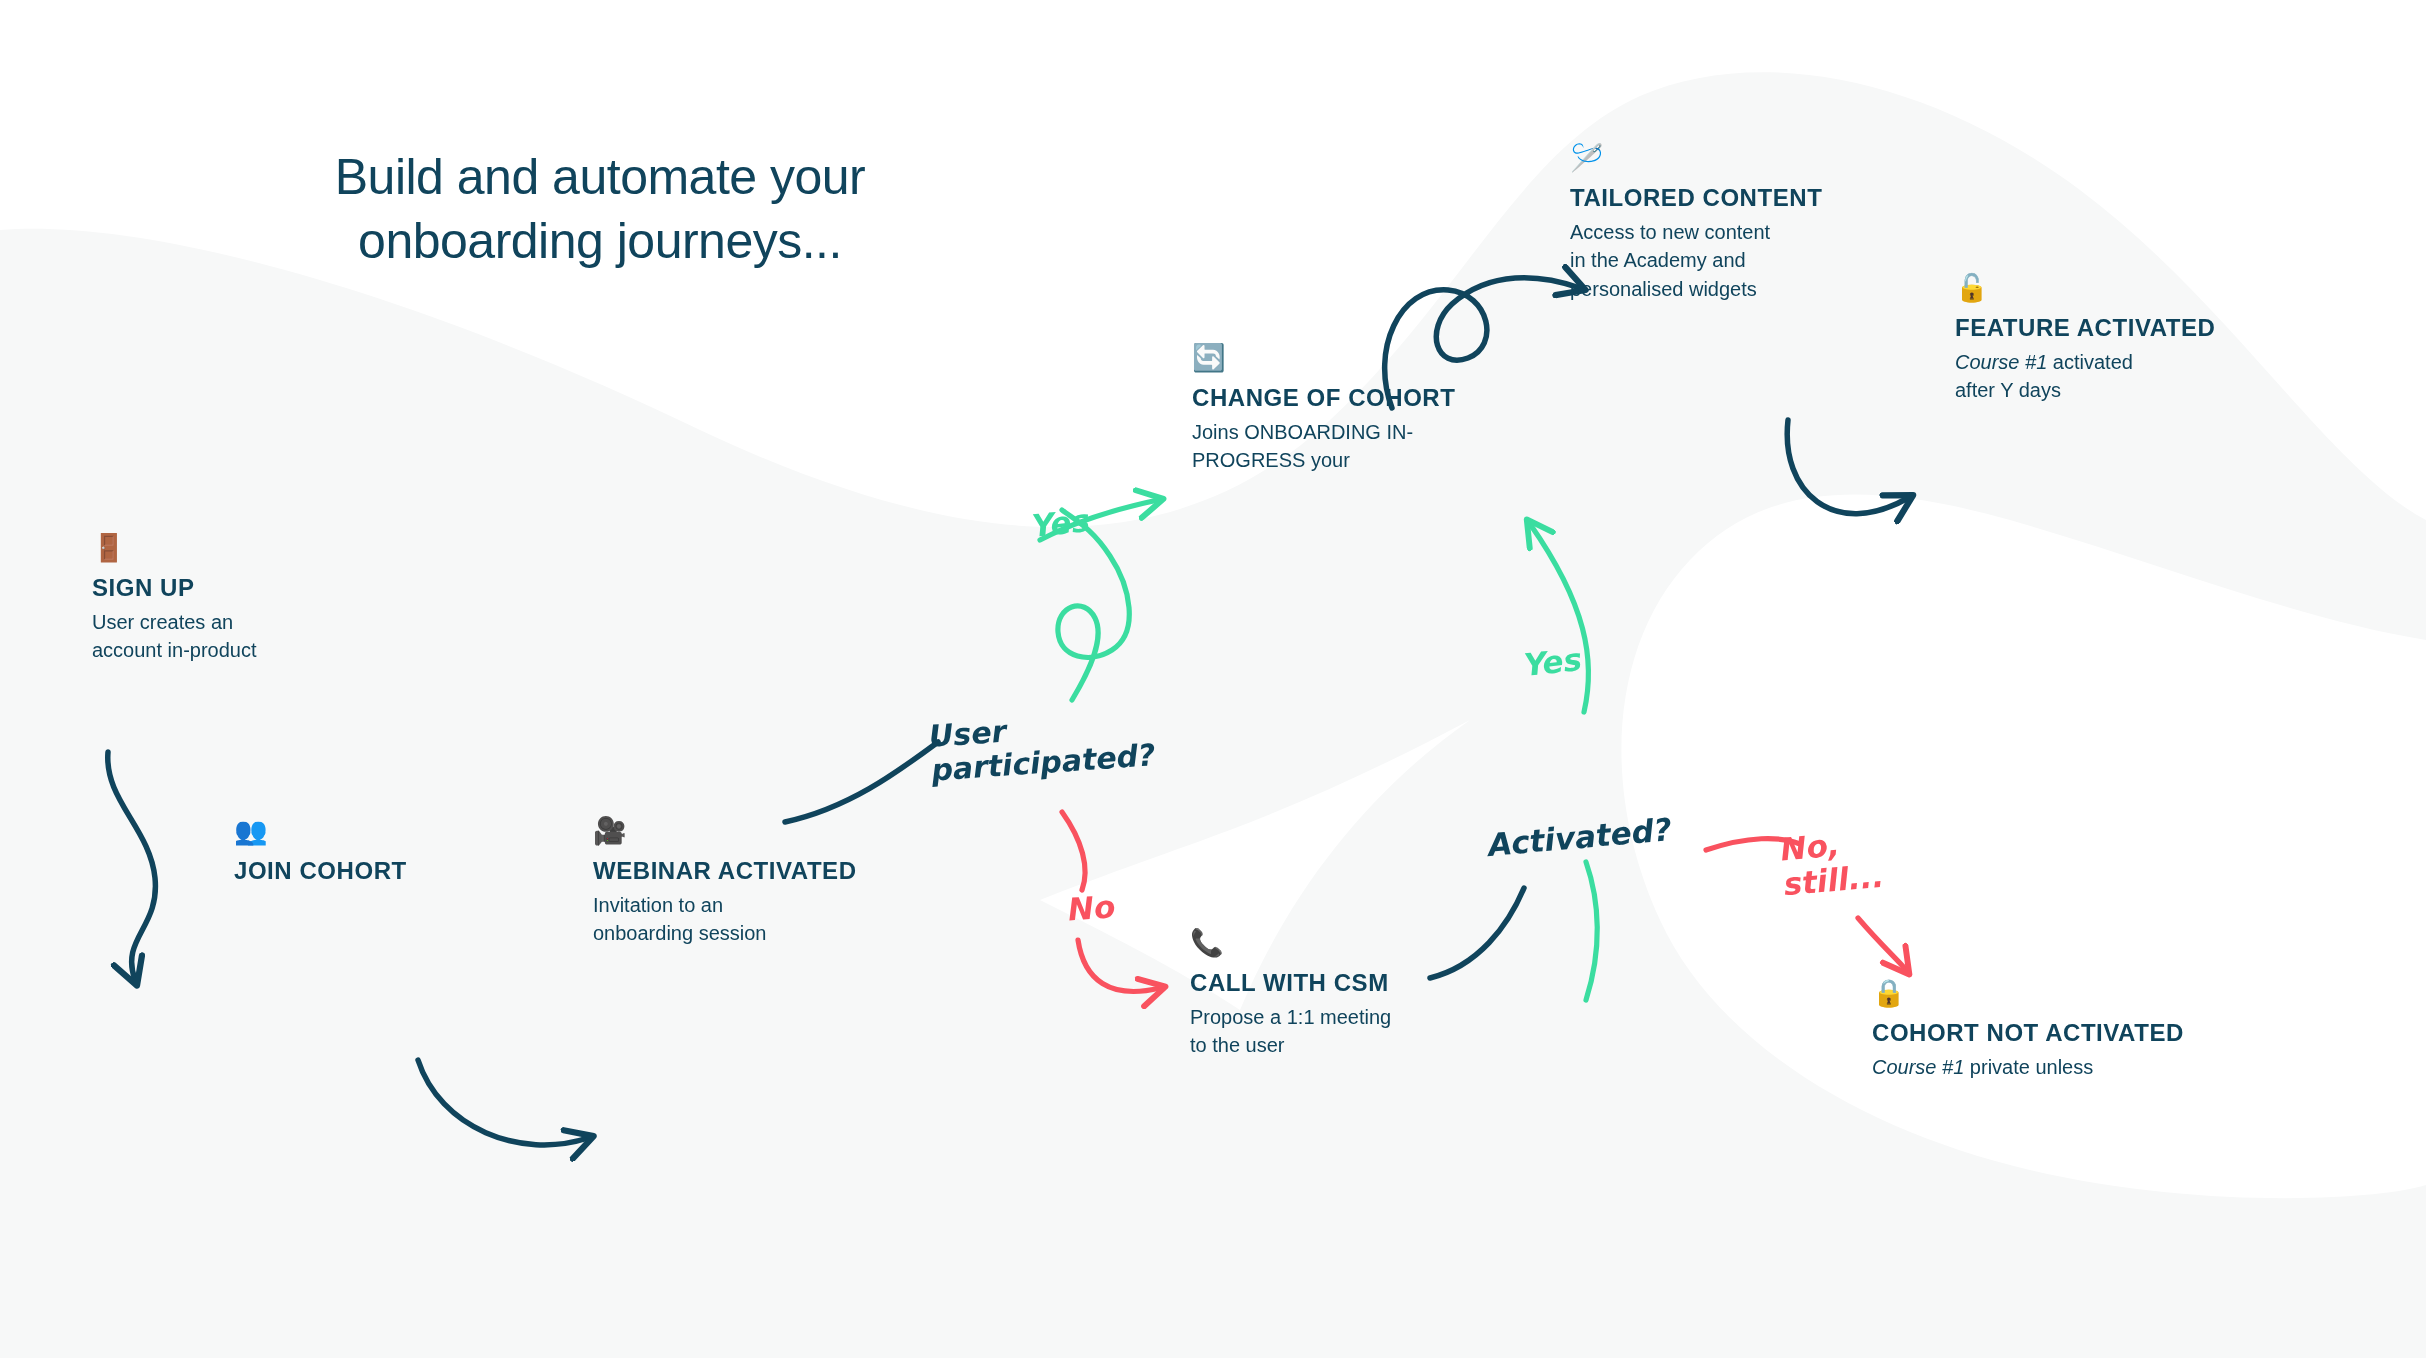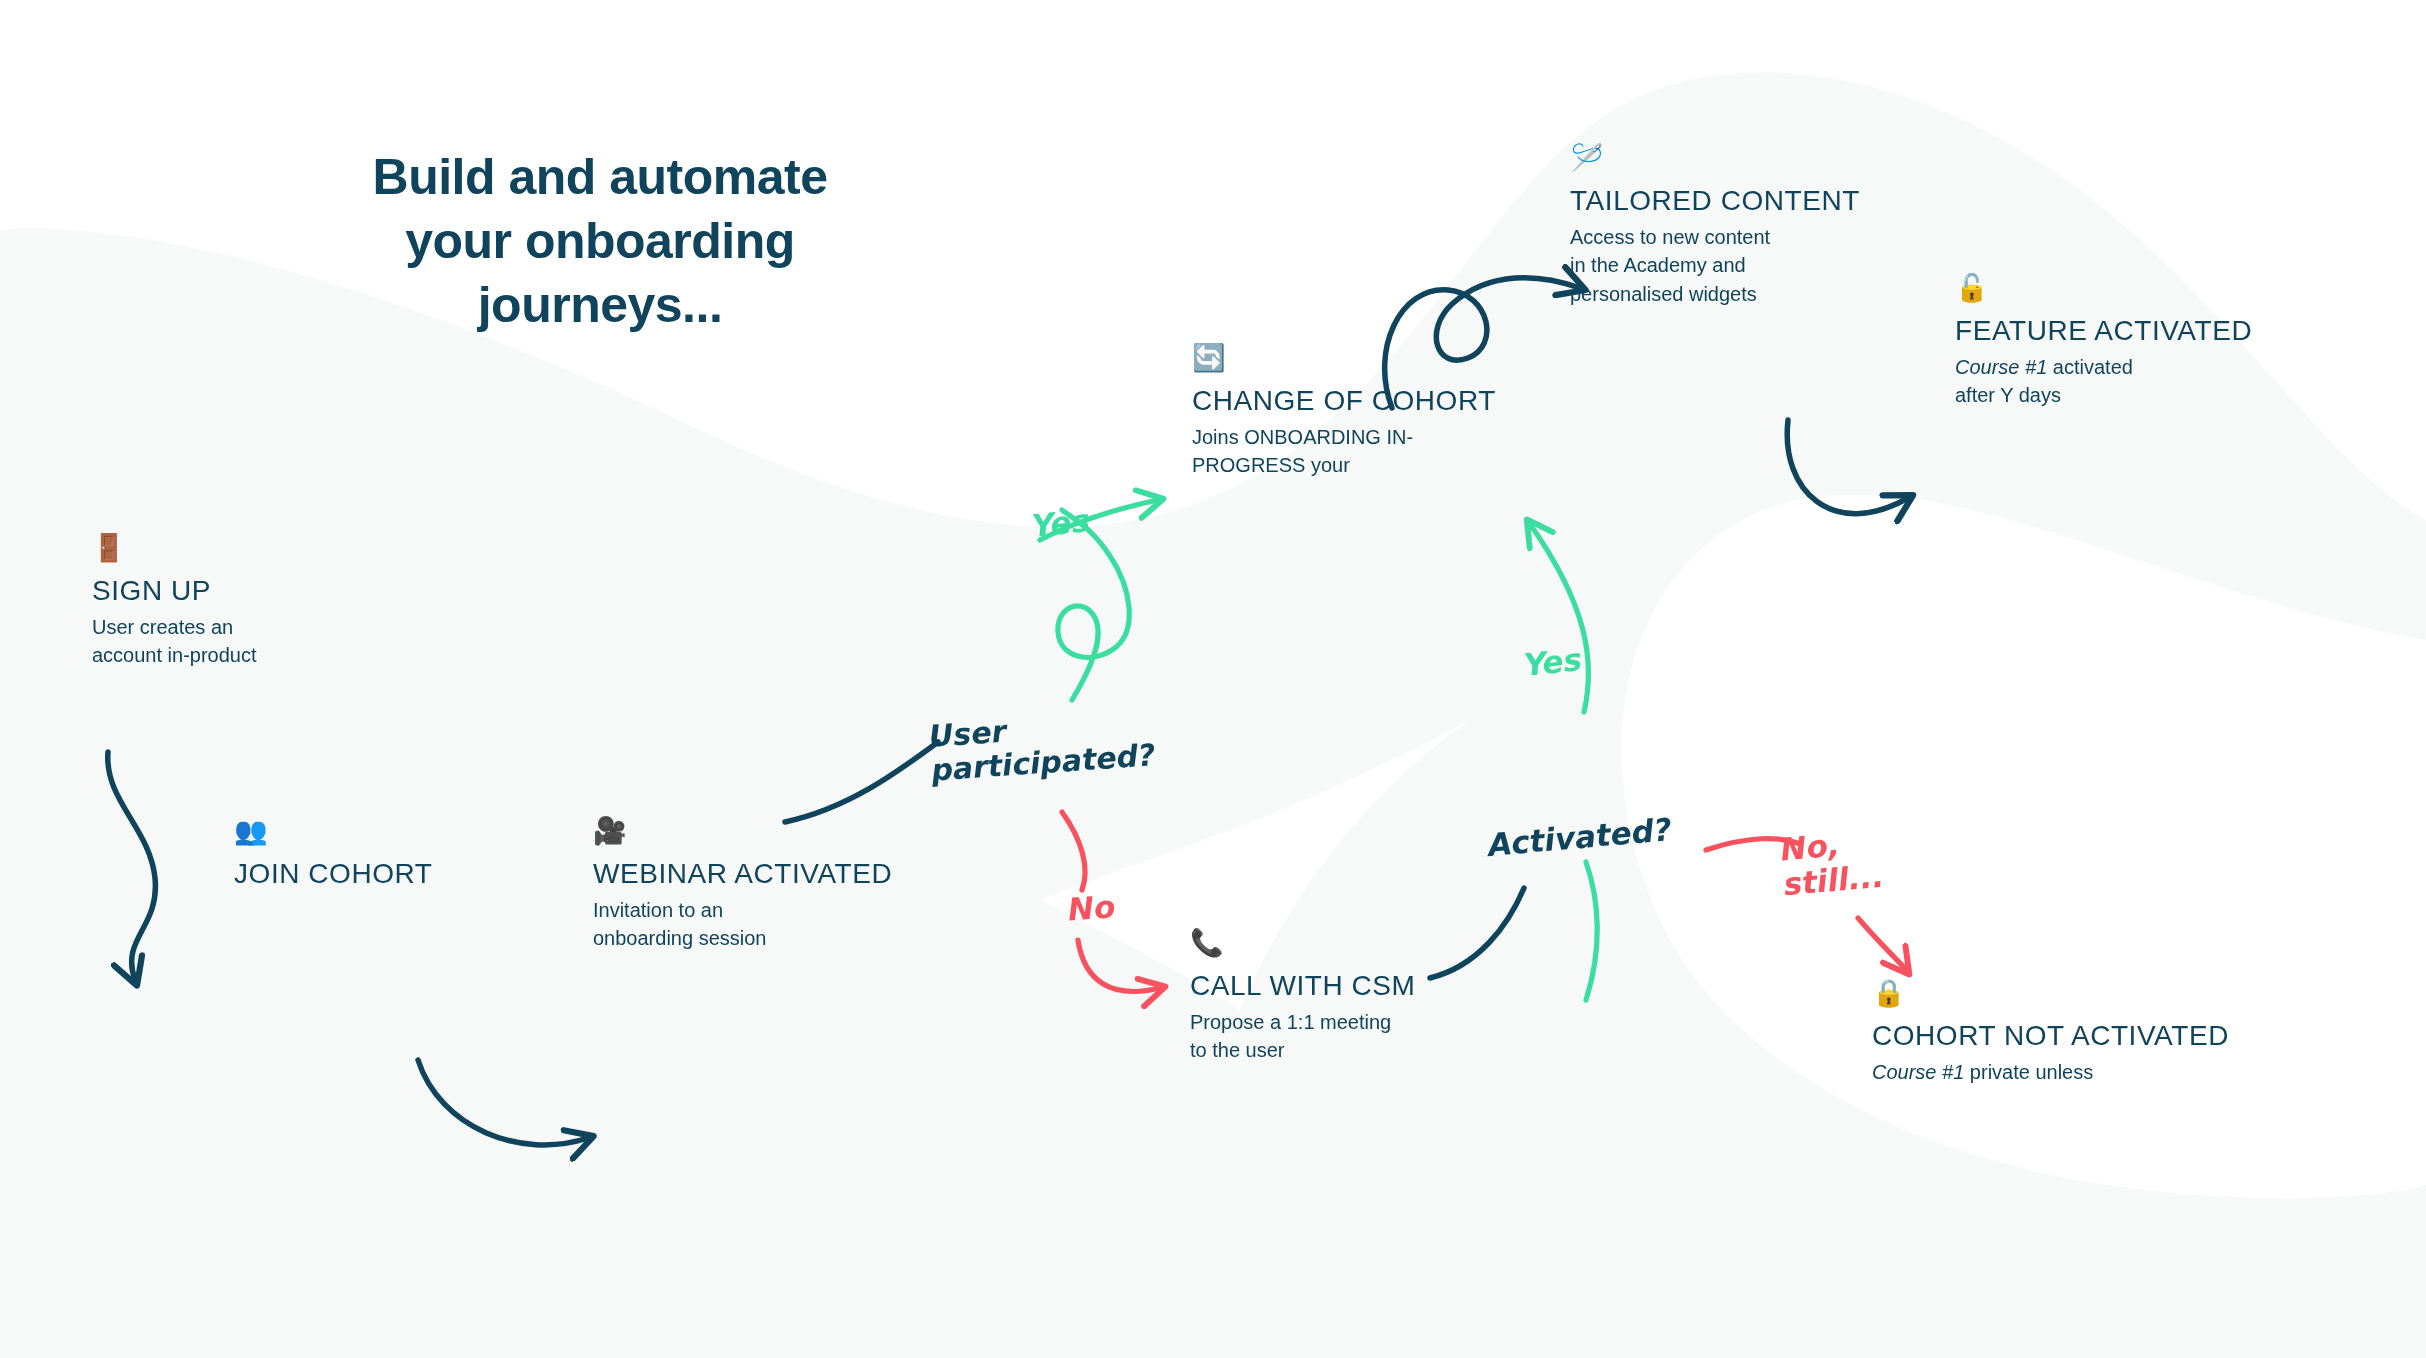--- a/index.html
+++ b/index.html
@@ -31,40 +31,40 @@
 
   
   .title {
     position: absolute;
     left: 330px;
     top: 145px;
     width: 540px;
     text-align: center;
     color: #10445c;
     font-size: 50px;
-    font-weight: bold;
+    font-weight: normal;
     line-height: 1.28;
     letter-spacing: -0.5px;
   }
 
   
   .node {
     position: absolute;
   }
   .node-icon {
     font-size: 27px;
     line-height: 1;
     height: 32px;
     display: block;
     margin-bottom: 6px;
   }
   .node-title {
     color: #10445c;
-    font-size: 28px;
-    font-weight: normal;
+    font-size: 24px;
+    font-weight: bold;
     letter-spacing: 0.55px;
     line-height: 1.25;
     margin-bottom: 5px;
   }
   .node-body {
     color: #10445c;
     font-size: 20px;
     font-weight: 400;
     line-height: 1.42;
   }

